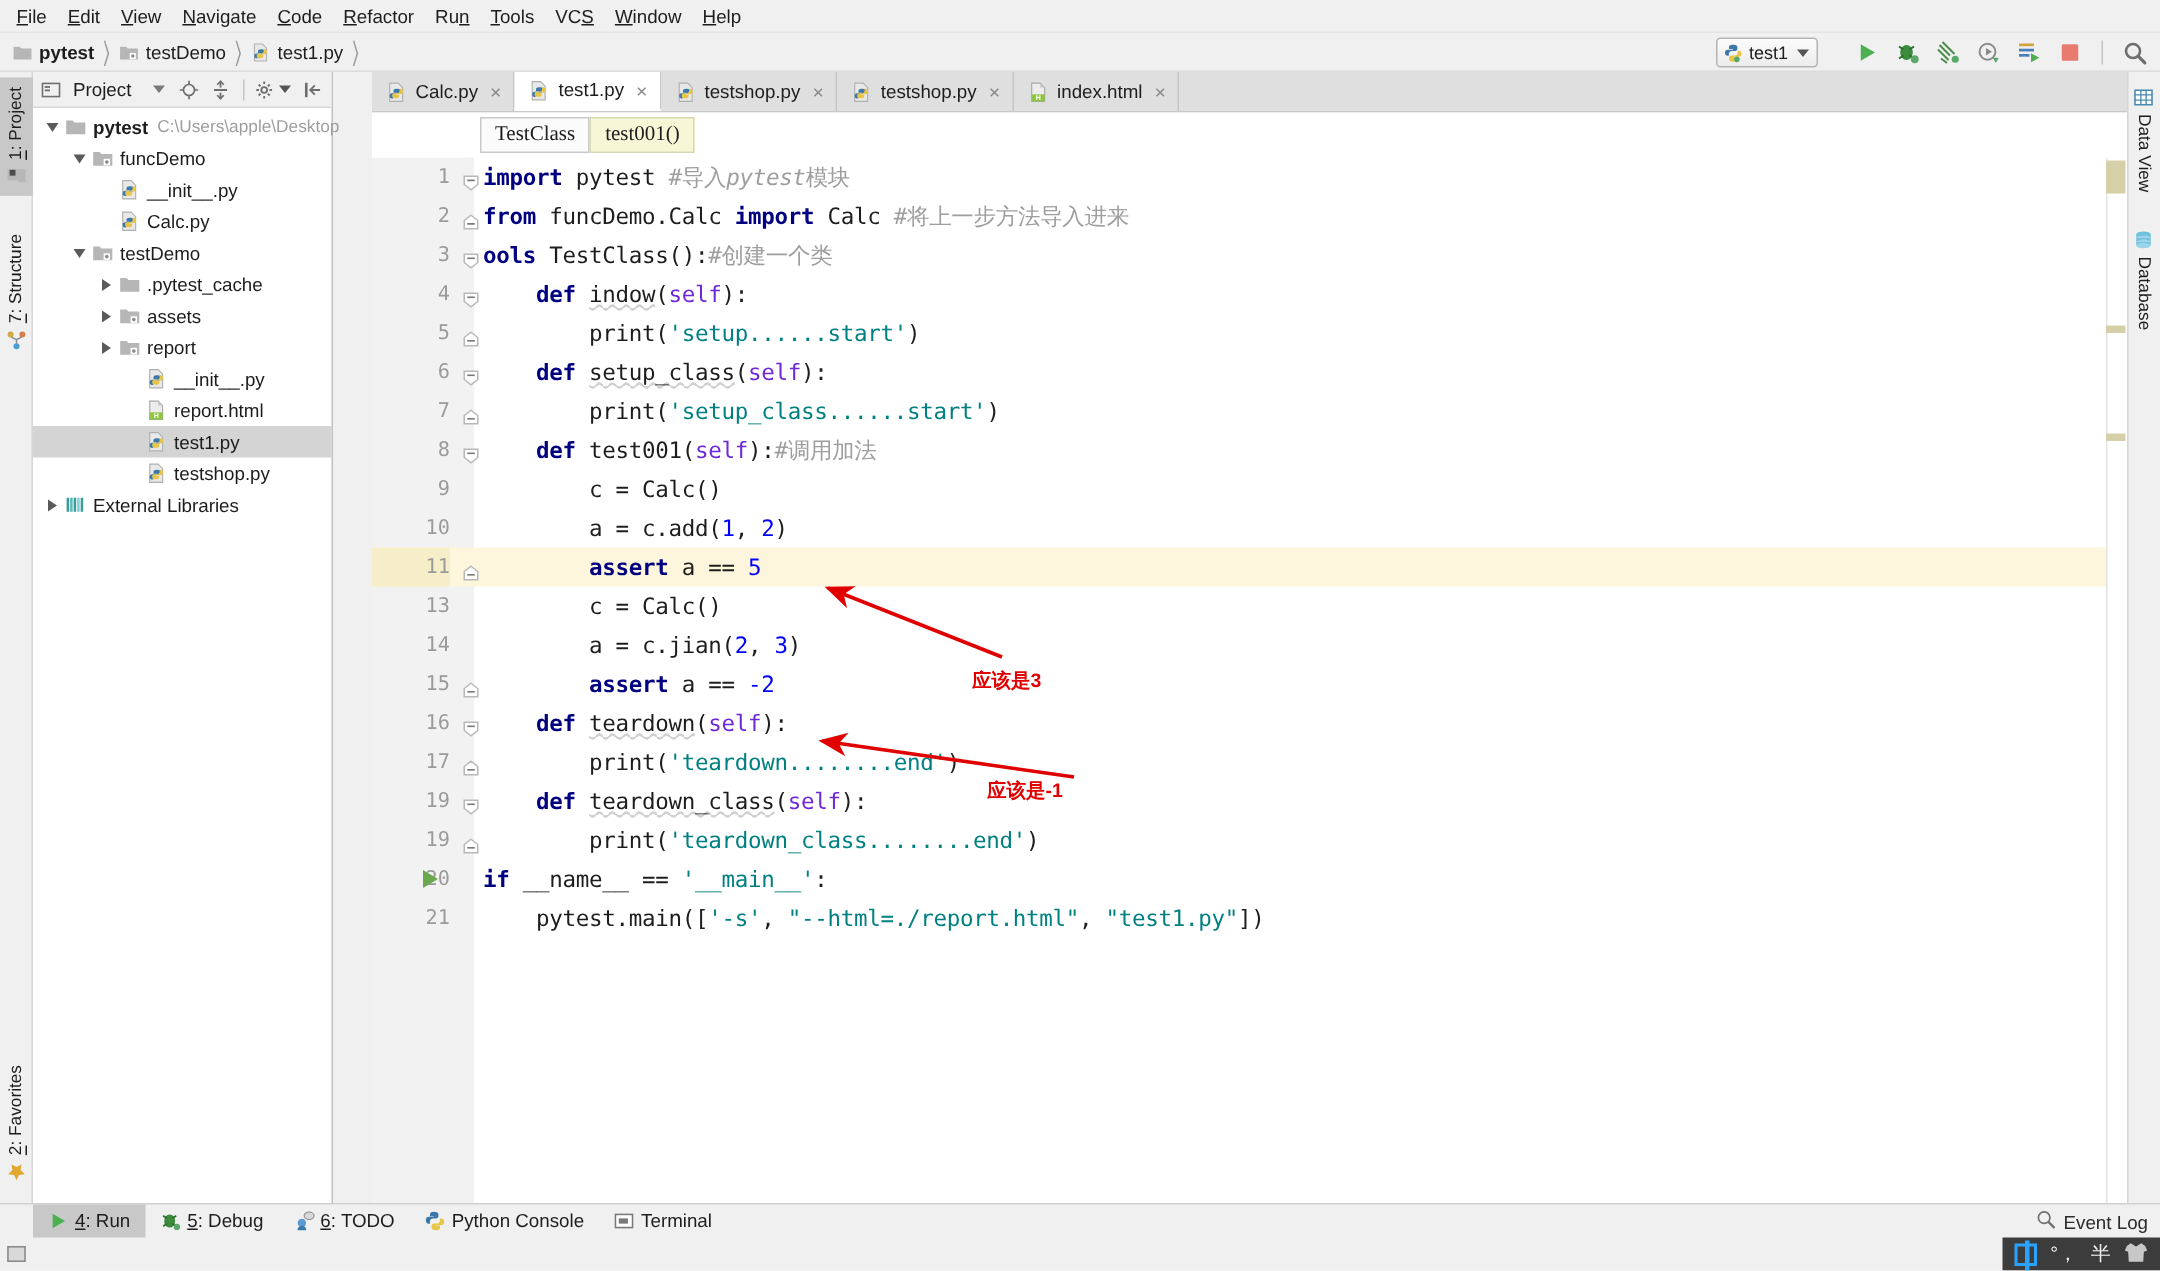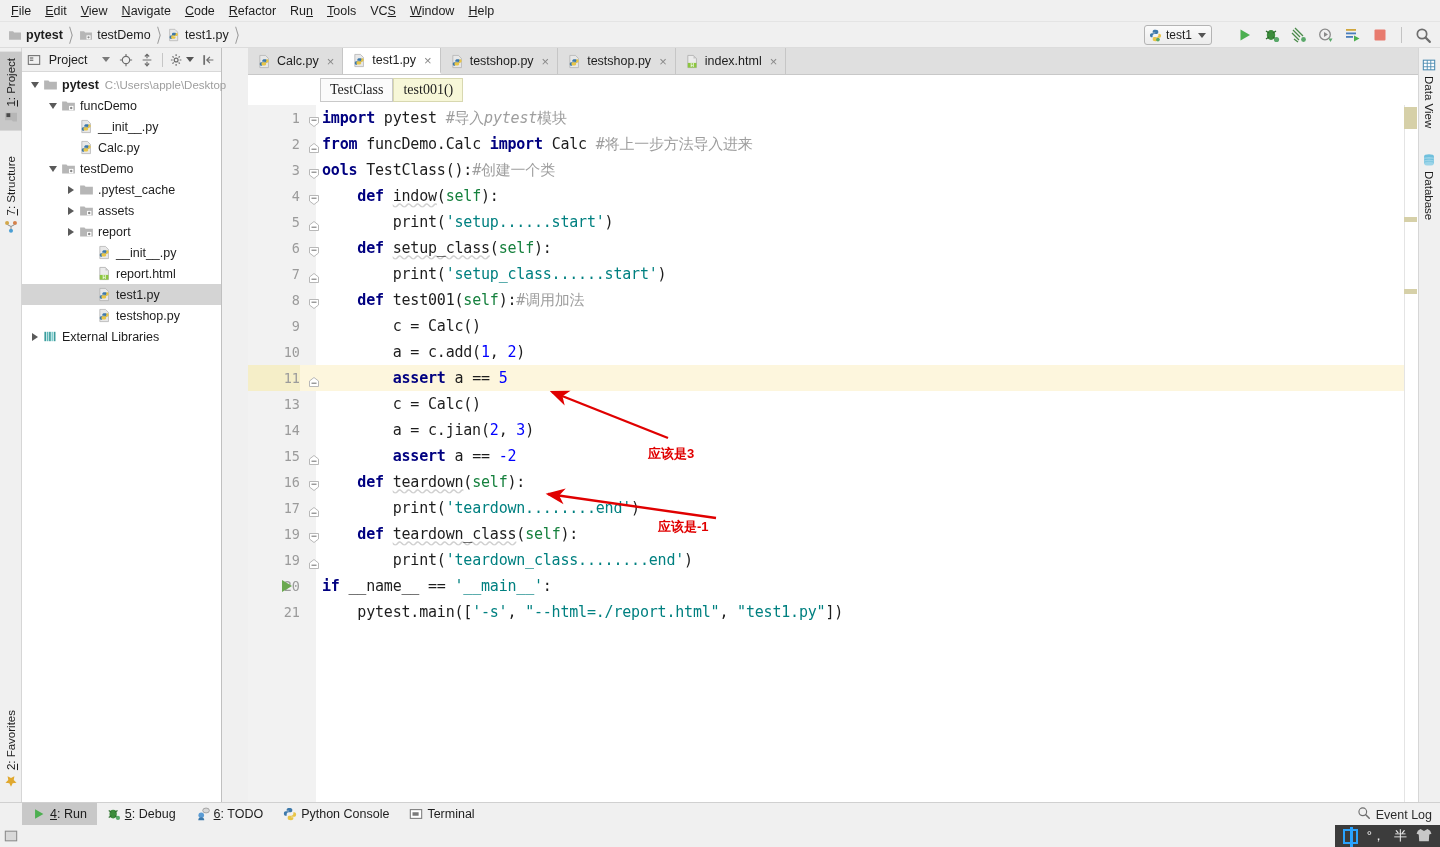--- a/index.html
+++ b/index.html
@@ -169,21 +169,21 @@
     position: absolute; left: 60px; width: 14px; top: 6px; height: 14px;
   }
 
   
   .kw   { color: #000080; font-weight: bold; }
   .id   { color: #1d1d1d; }
   .str  { color: #008080; font-weight: normal; }
   .num  { color: #0000ff; }
   .cmt  { color: #9e9e9e; }
   .cmt-i{ color: #9e9e9e; font-style: italic; }
-  .self { color: #15803d; }
+  .self { color: #6d28d9; }
   .wav  { text-decoration: underline wavy #d0d0d0; text-decoration-skip-ink:none; }
 
   
   .markerbar {
     position: absolute; right: 0; top: 0; width: 14px; height: 100%;
     background: #ffffff; border-left: 1px solid #e4e4e4;
   }
   .marker { position: absolute; right: 1px; background: #d6d0a8; }
   .runarrow {
     position:absolute; left: 34px; width: 0; height: 0;

